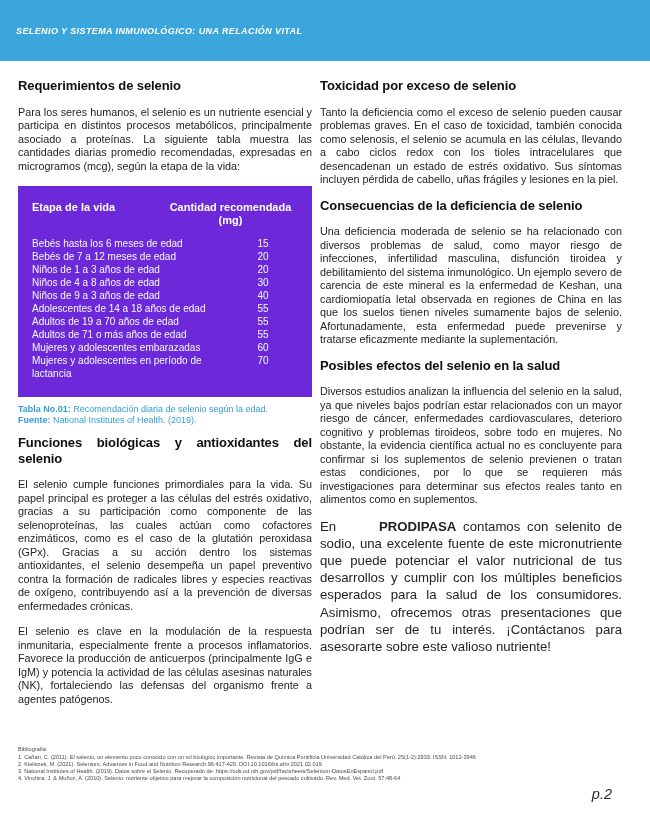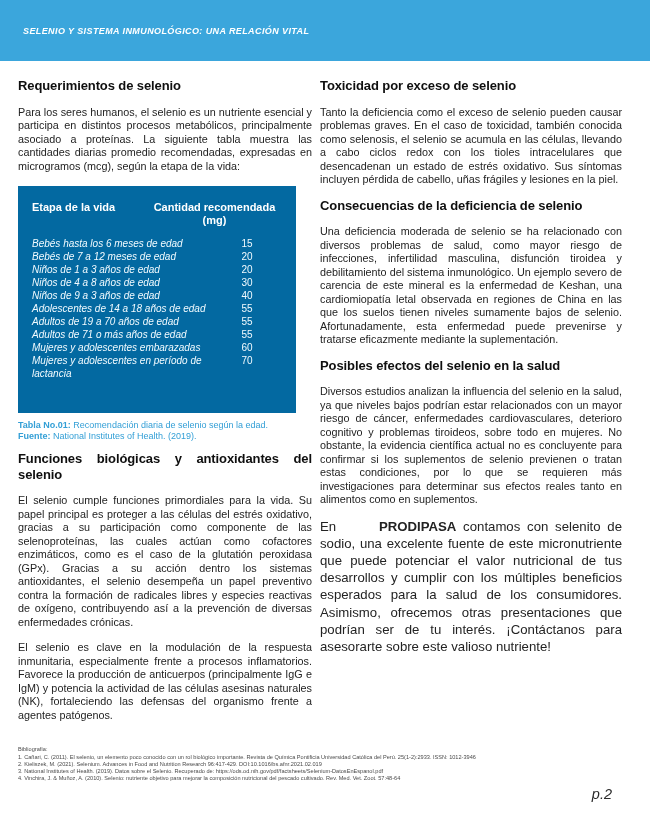--- a/index.html
+++ b/index.html
@@ -10,21 +10,21 @@
     overflow: hidden;
   }
   .page { position: relative; width: 650px; height: 817px; background: #fff; }
 
   
   .topbar {
     height: 61px;
     background: #3BA6DC;
     display: flex;
     align-items: center;
-    padding-left: 23px;
+    padding-left: 16px;
     box-sizing: border-box;
   }
   .topbar-title {
     color: #ffffff;
     font-size: 9px;
     font-weight: bold;
     font-style: italic;
     letter-spacing: 0.4px;
   }
 
@@ -60,41 +60,41 @@
     font-size: 13.2px;
     line-height: 17.2px;
     color: #232323;
     text-align: justify;
     margin: 0;
   }
   p.body-large b { font-weight: bold; padding-left: 36px; }
 
   
   .rda-table {
-    background: #0369a1;
+    background: #6d28d9;
     color: #ffffff;
-    margin: 13px 16px 0 0;
-    padding: 15px 14px 33px 14px;
+    margin: 13px 0 0 0;
+    padding: 15px 14px 17px 14px;
     box-sizing: border-box;
   }
   .t-head {
     display: flex;
     font-weight: bold;
     font-size: 11px;
     line-height: 12.5px;
     margin-bottom: 11px;
   }
   .th-left  { flex: 1; }
   .th-right { width: 135px; text-align: center; }
   .t-row {
     display: flex;
     font-size: 10px;
     line-height: 13px;
   }
-  .td-left  { flex: 1; color: #f2fbff; font-style: italic; }
+  .td-left  { flex: 1; color: #f2fbff; }
   .td-right { width: 70px; text-align: center; color: #f2fbff; }
 
   .caption {
     font-size: 9px;
     line-height: 10.5px;
     color: #339FD6;
     margin: 7px 0 4px 0;
   }
   .caption b { font-weight: bold; }
 

